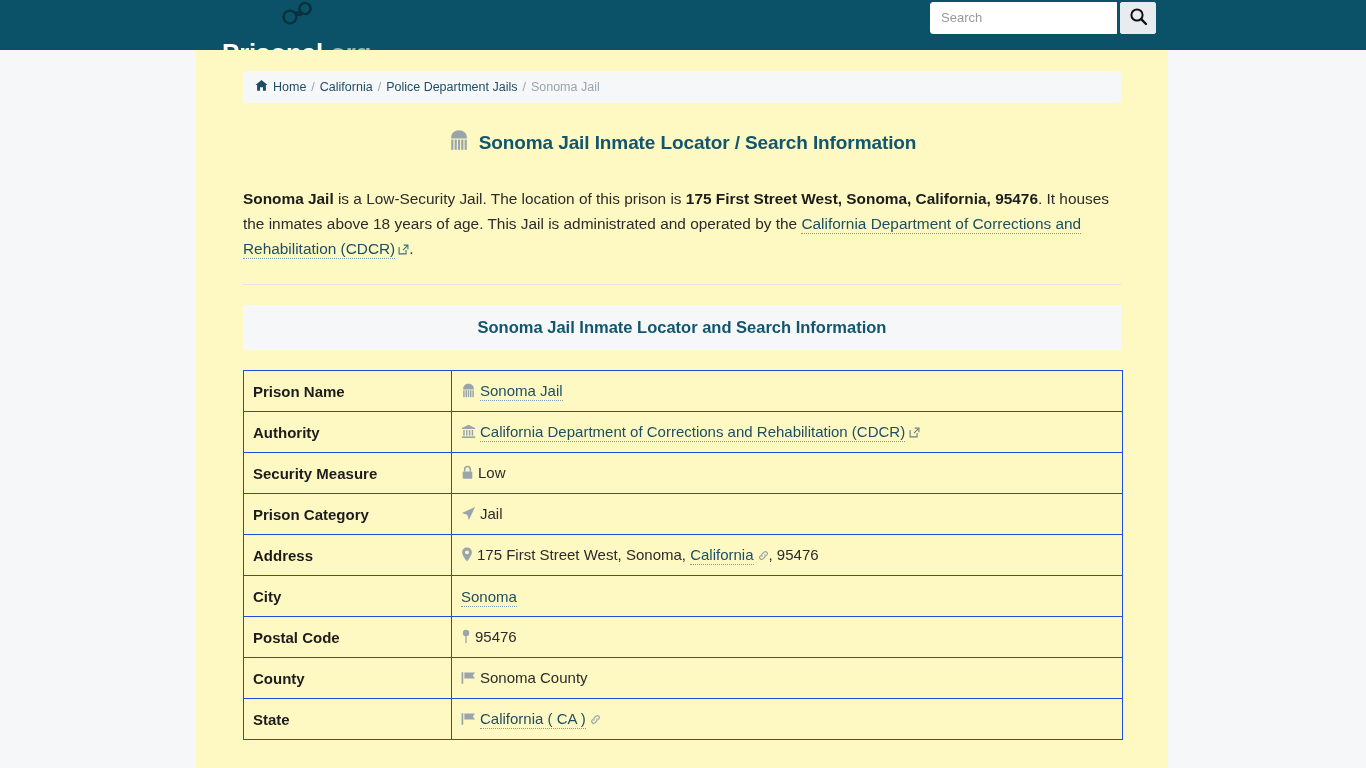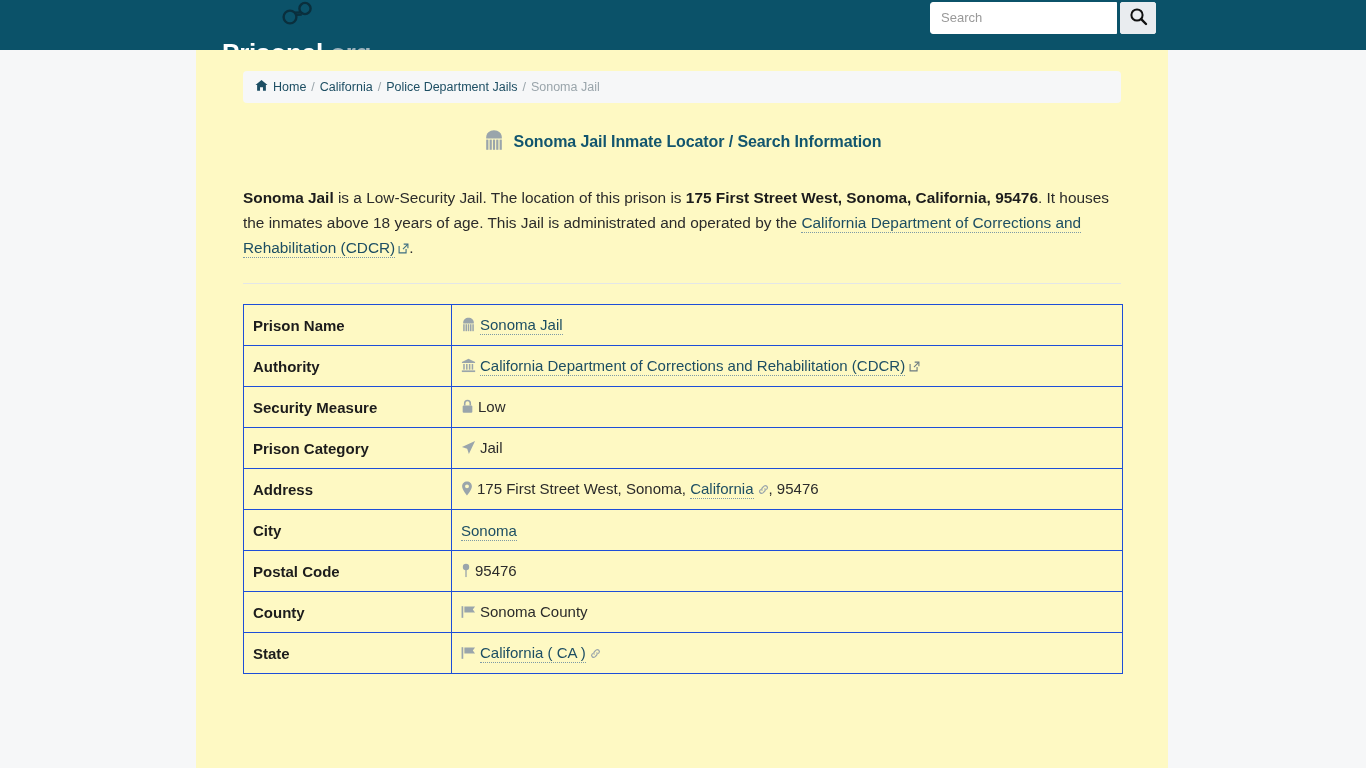--- a/index.html
+++ b/index.html
@@ -115,21 +115,21 @@
     text-decoration: none;
   }
   .breadcrumb .sep { color: #9aa5ab; margin: 0 5px; }
   .breadcrumb .current { color: #9aa5ab; }
   .home-icon { margin-right: 5px; vertical-align: -2px; }
 
   
   h1.page-title {
     margin: 26px 0 0 0;
     text-align: center;
-    font-size: 16px;
+    font-size: 19px;
     font-weight: bold;
     color: #12556e;
     letter-spacing: -0.1px;
     display: flex;
     align-items: center;
     justify-content: center;
     gap: 9px;
   }
 
   
@@ -261,20 +261,21 @@
       <p class="intro">
         <b>Sonoma Jail</b><span> is a Low-Security Jail. The location of this prison is </span><b>175 First Street West, Sonoma, California, 95476</b><span>. It houses the inmates above 18 years of age. This Jail is administrated and operated by the </span><a class="dotted" href="#">California Department of Corrections and Rehabilitation (CDCR)</a><span class="ext-icon"><svg width="11" height="11" viewBox="0 0 12 12">
               <path d="M1.2 3.2 V10.8 H8.8 V6.6" fill="none" stroke="#3c6d80" stroke-width="1.2"></path>
               <path d="M6.2 1.2 H10.8 V5.8" fill="none" stroke="#3c6d80" stroke-width="1.2"></path>
               <path d="M5.4 6.6 L10.6 1.4" stroke="#3c6d80" stroke-width="1.2"></path>
             </svg></span><span>.</span>
       </p>
 
       <hr class="divider">
 
+      <div class="section-banner">Sonoma Jail Inmate Locator and Search Information</div>
 
       <table class="info">
         <tbody>
 
           <tr>
             <td class="k">Prison Name</td>
             <td class="v">
               <span class="cellicon"><svg width="15" height="15" viewBox="0 0 22 22">
                     <g fill="#9aa5ab">
                       <path d="M11 1.2 C6.6 1.2 3.2 4.3 3.2 8.2 V9.4 H18.8 V8.2 C18.8 4.3 15.4 1.2 11 1.2 Z"></path>

